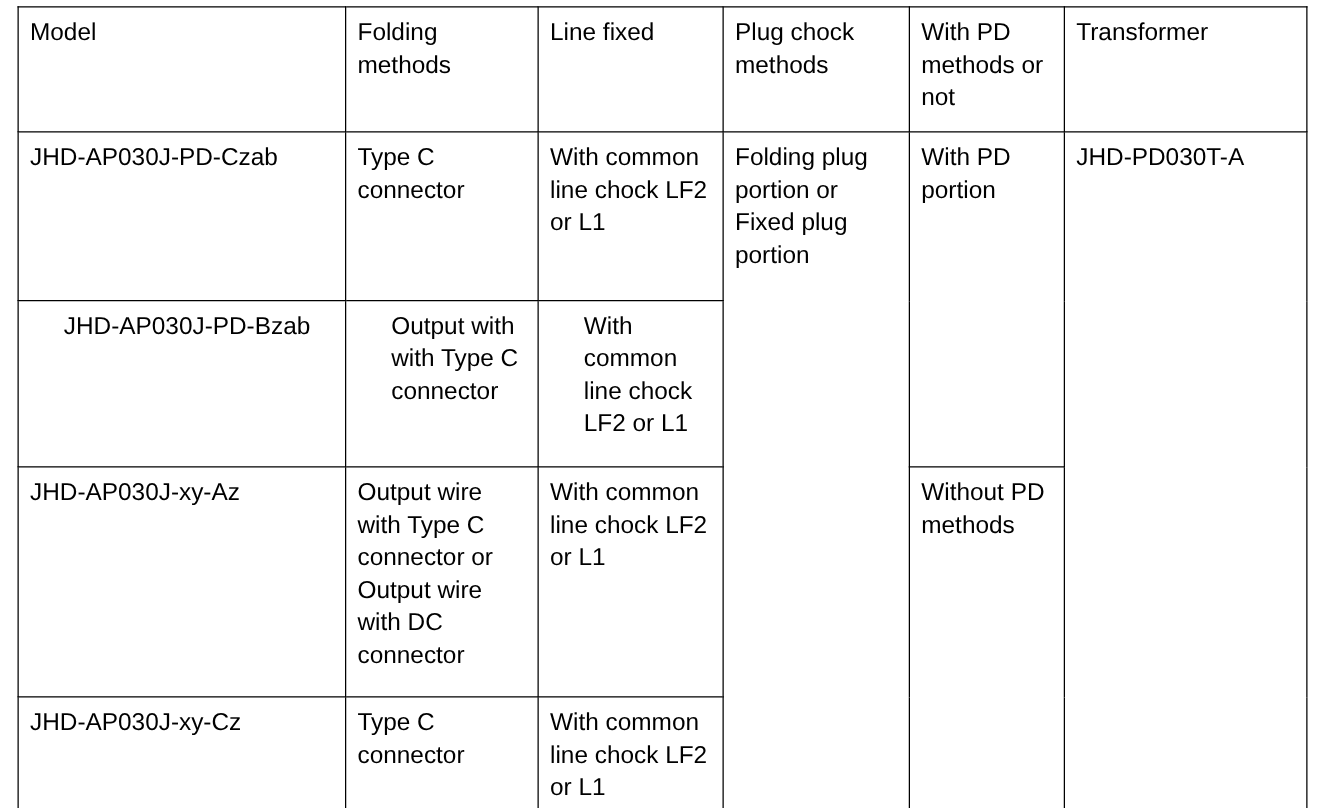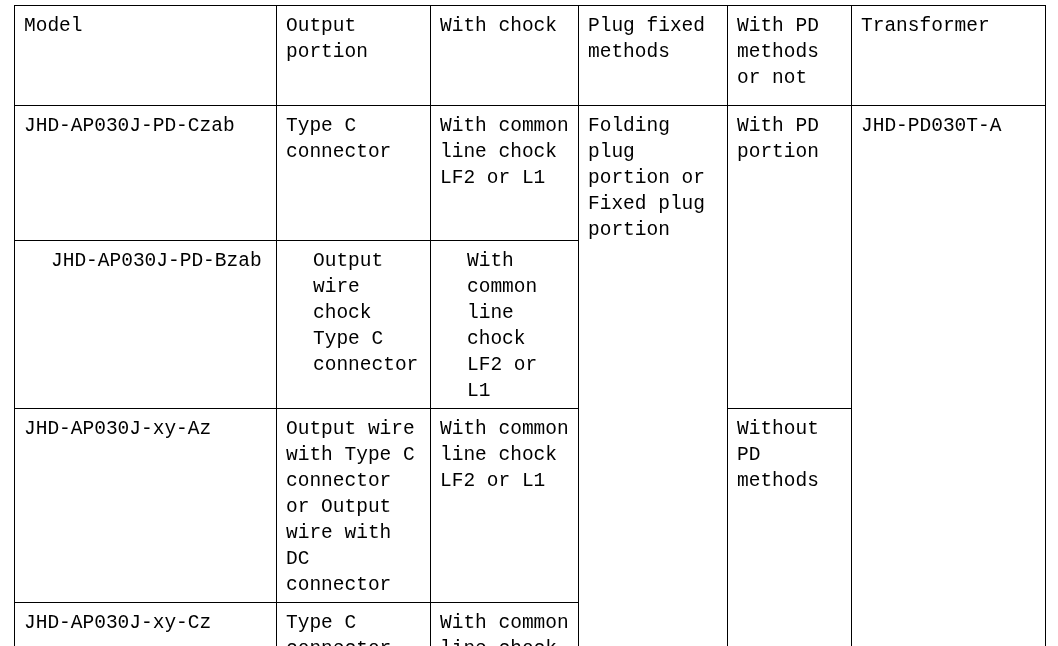--- a/index.html
+++ b/index.html
@@ -30,21 +30,21 @@
     width: 1031px;
     height: 630px;
   }
 
   table.spec-table td {
     border: 1.6px solid #000000;
     vertical-align: top;
     padding: 7px 9px 4px 9px;
     font-size: 19.5px;
     line-height: 26px;
-    font-family: Liberation Mono, monospace;
+    font-family: Liberation Sans, sans-serif;
     color: #000000;
     word-wrap: break-word;
     overflow-wrap: break-word;
   }
 
   
   col.c-model       { width: 262px; }
   col.c-output      { width: 154px; }
   col.c-chock       { width: 148px; }
   col.c-plug        { width: 149px; }
@@ -73,27 +73,27 @@
       <col class="c-plug">
       <col class="c-pd">
       <col class="c-transformer">
     </colgroup>
     <tbody>
       <tr class="header-row">
         <td>
           <span class="cell-text">Model</span>
         </td>
         <td>
-          <span class="cell-text">Output portion</span>
+          <span class="cell-text">Folding methods</span>
         </td>
         <td>
-          <span class="cell-text">With chock</span>
+          <span class="cell-text">Line fixed</span>
         </td>
         <td>
-          <span class="cell-text">Plug fixed methods</span>
+          <span class="cell-text">Plug chock methods</span>
         </td>
         <td>
           <span class="cell-text">With PD methods or not</span>
         </td>
         <td>
           <span class="cell-text">Transformer</span>
         </td>
       </tr>
 
       <tr class="row-1">
@@ -115,21 +115,21 @@
         <td rowspan="4">
           <span class="cell-text">JHD-PD030T-A</span>
         </td>
       </tr>
 
       <tr class="row-2">
         <td>
           <span class="cell-text">JHD-AP030J-PD-Bzab</span>
         </td>
         <td>
-          <span class="cell-text">Output wire chock Type C connector</span>
+          <span class="cell-text">Output with with Type C connector</span>
         </td>
         <td>
           <span class="cell-text">With common line chock LF2 or L1</span>
         </td>
       </tr>
 
       <tr class="row-3">
         <td>
           <span class="cell-text">JHD-AP030J-xy-Az</span>
         </td>

